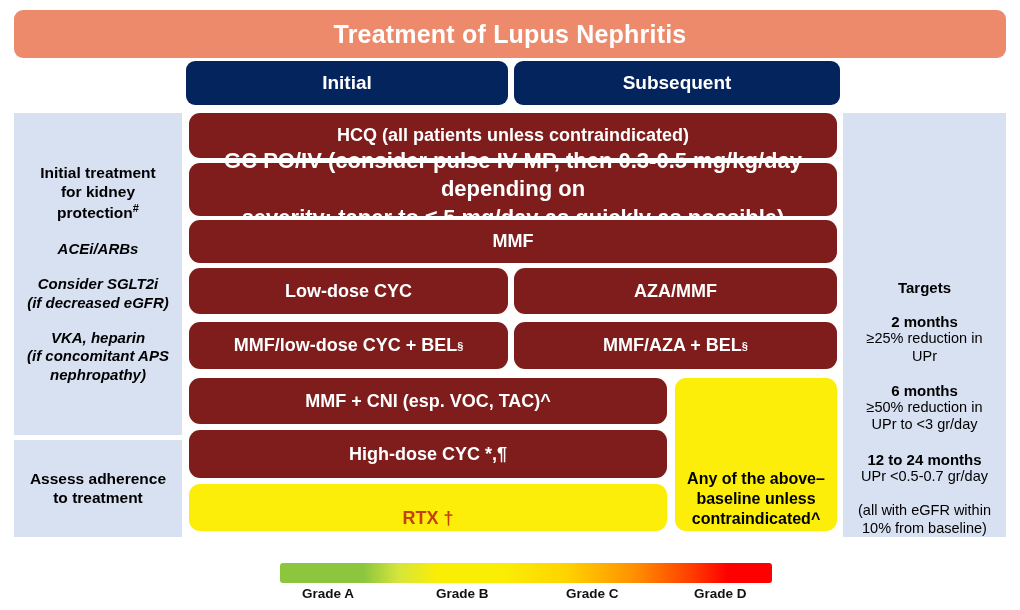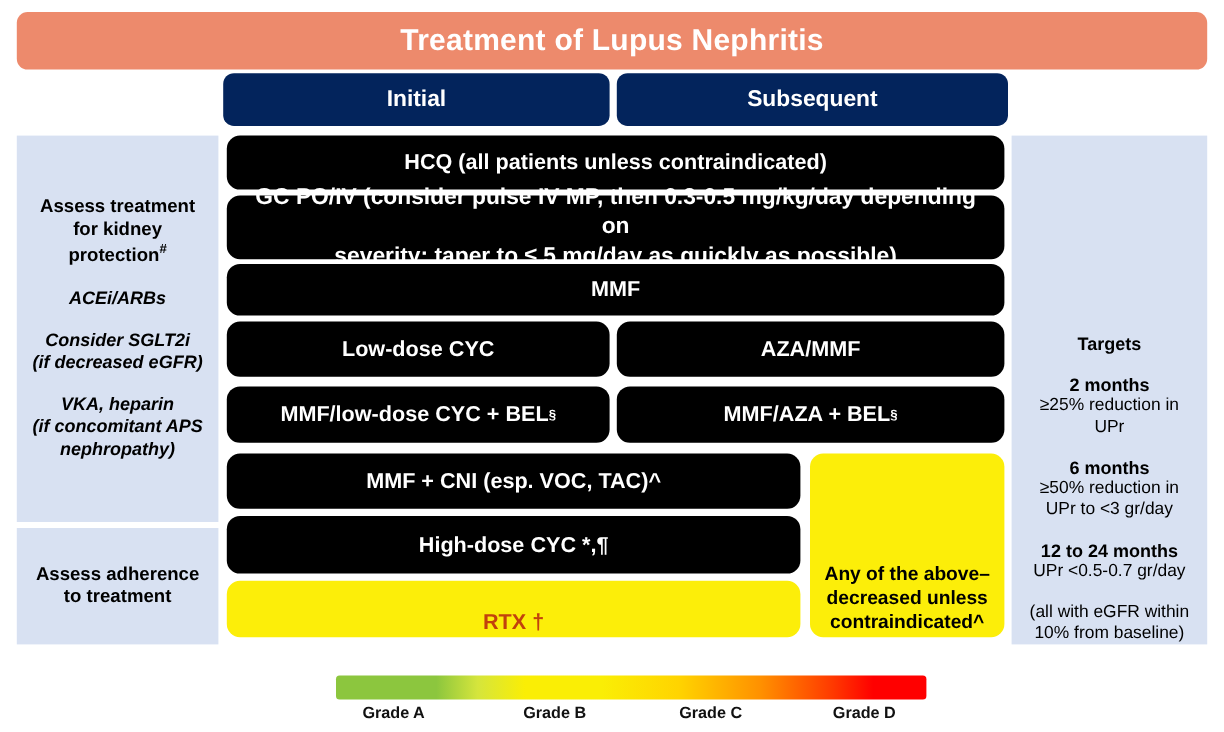--- a/index.html
+++ b/index.html
@@ -47,24 +47,24 @@
   .tg-head{font-size:15px;font-weight:bold;}
   .tg-term{font-size:15px;font-weight:bold;}
   .tg-text{font-size:14.5px;line-height:1.2;}
 
   
   .box{
     position:absolute;border-radius:11px;
     display:flex;align-items:center;justify-content:center;
     text-align:center;box-sizing:border-box;padding:2px 10px;
   }
-  .green{background:#000000;color:#ffffff;font-weight:bold;}
+  .green{background:#7f1d1d;color:#ffffff;font-weight:bold;}
   .yellow{background:#FCEE09;color:#000000;font-weight:bold;align-items:flex-end;}
   .b-f18{font-size:18px;}
-  .b-f17{font-size:19px;line-height:1.28;}
+  .b-f17{font-size:22px;line-height:1.28;}
   .b-f16{font-size:16px;line-height:1.26;}
   .rtx{color:#c2410c;font-size:18px;font-weight:bold;}
 
   
   .legend{position:absolute;left:280px;top:563px;width:492px;}
   .legend-bar{
     height:20px;border-radius:3px;
     background:linear-gradient(to right,
       #8CC63E 0%, #8CC63E 17%,
       #D5E53C 24%,
@@ -88,21 +88,21 @@
 
 <div class="page">
 
   <div class="title-banner">Treatment of Lupus Nephritis</div>
 
   <div class="col-head initial">Initial</div>
   <div class="col-head subsequent">Subsequent</div>
 
   <div class="side-panel side-left-a">
     <div class="sp-title">
-      <span>Assess treatment</span><br>
+      <span>Initial treatment</span><br>
       <span>for kidney</span><br>
       <span>protection</span><span class="sup">#</span>
     </div>
     <div class="sp-gap"></div>
     <div class="sp-italic">ACEi/ARBs</div>
     <div class="sp-gap"></div>
     <div class="sp-italic">
       <span>Consider SGLT2i</span><br>
       <span>(if decreased eGFR)</span>
     </div>
@@ -172,21 +172,21 @@
 
   <div class="box green b-f18" style="left:189px;top:430px;width:478px;height:48px;">High-dose CYC *,¶</div>
 
   <div class="box yellow" style="left:189px;top:484px;width:478px;height:47px;">
     <span class="rtx">RTX †</span>
   </div>
 
   <div class="box yellow b-f16" style="left:675px;top:378px;width:162px;height:153px;">
     <div>
       <span>Any of the above–</span><br>
-      <span>decreased unless</span><br>
+      <span>baseline unless</span><br>
       <span>contraindicated^</span>
     </div>
   </div>
 
   <div class="legend">
     <div class="legend-bar"></div>
     <div class="legend-labels">
       <span class="lbl-a">Grade A</span>
       <span class="lbl-b">Grade B</span>
       <span class="lbl-c">Grade C</span>

